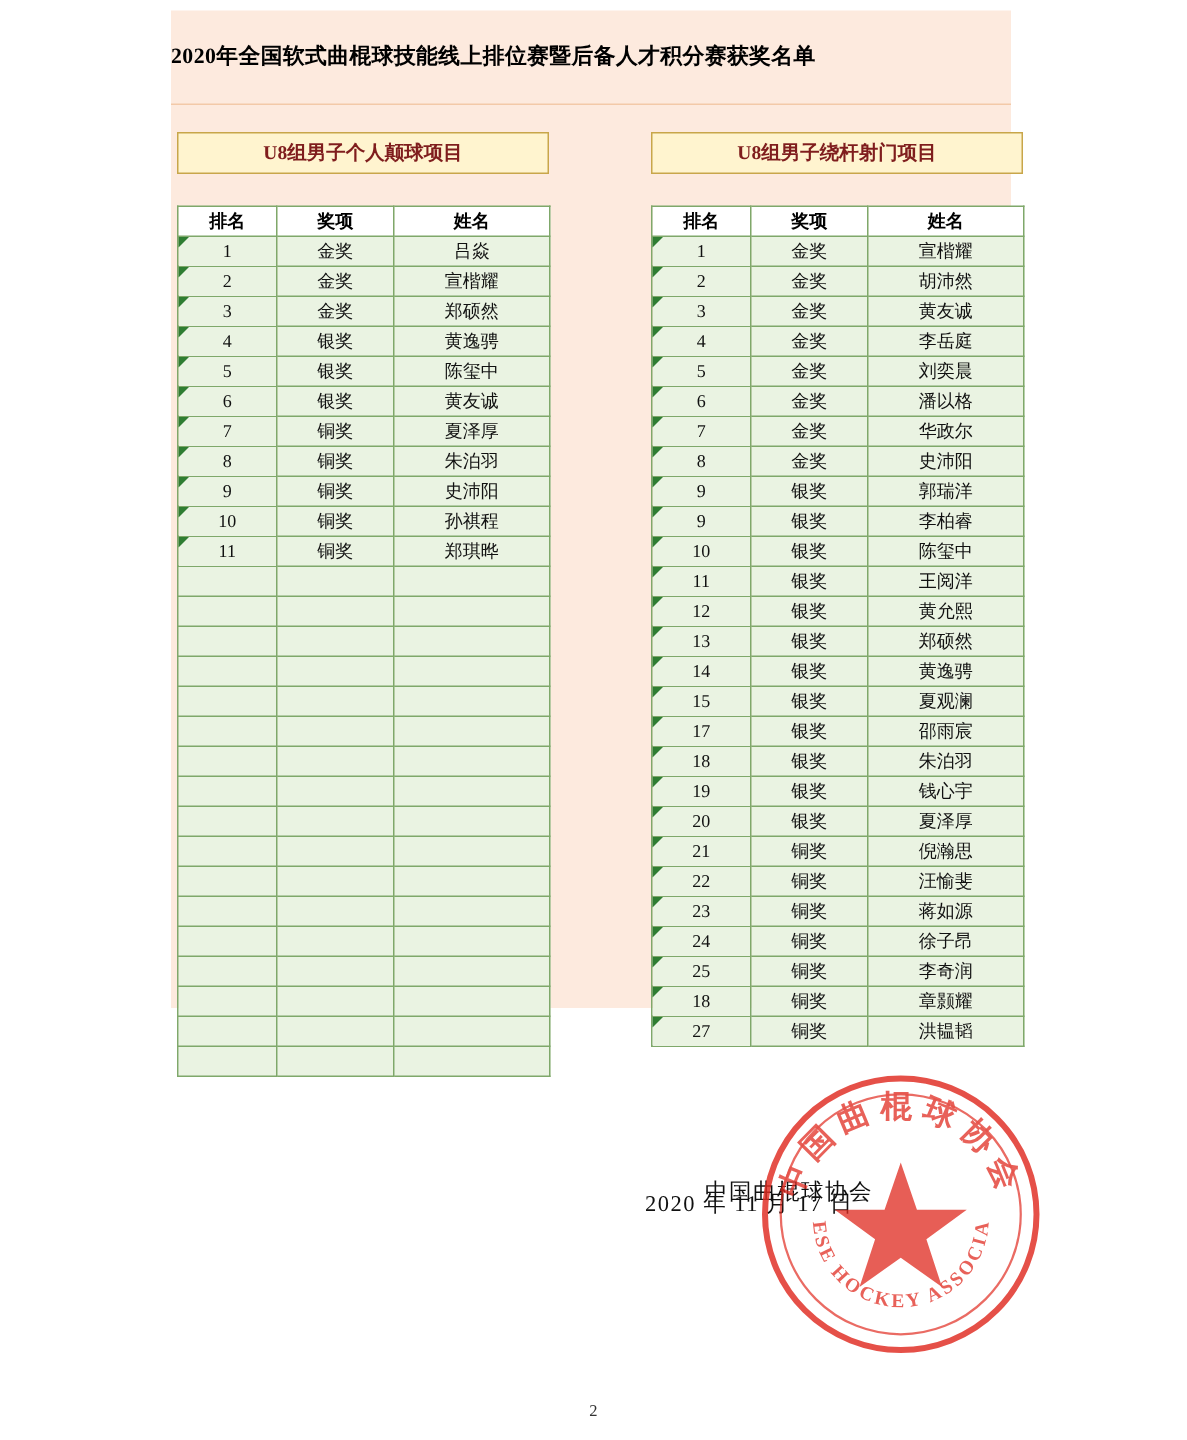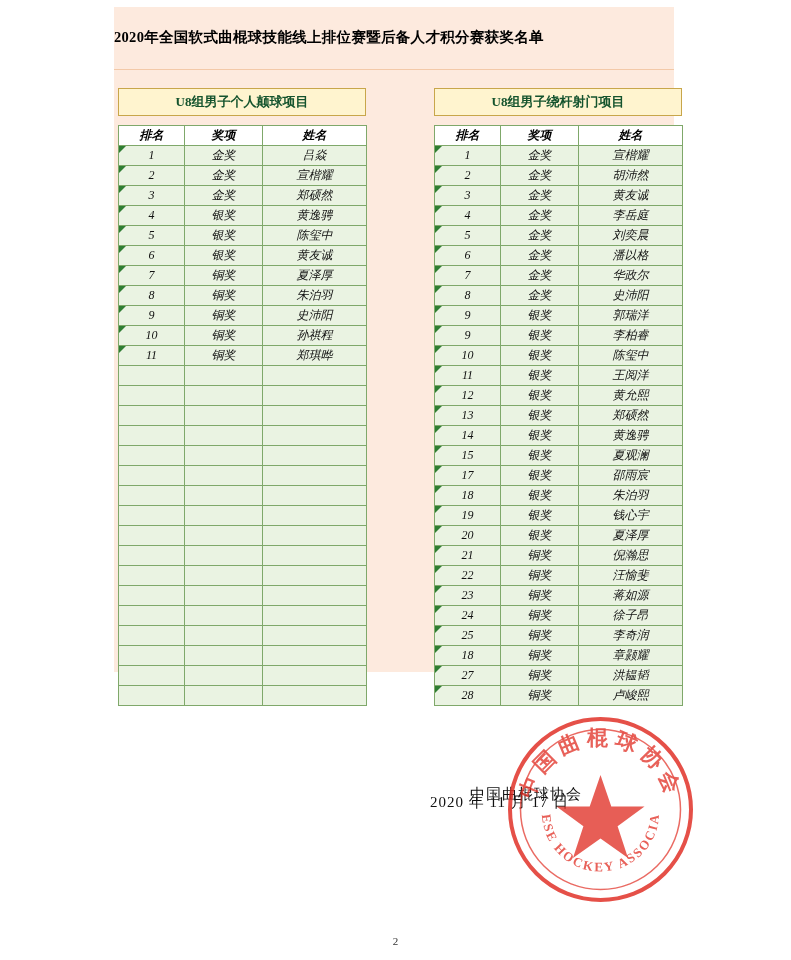--- a/index.html
+++ b/index.html
@@ -59,29 +59,28 @@
     width: 248px;
     height: 28px;
     background: #fff4cf;
     border: 1px solid #c8a64a;
     box-sizing: border-box;
     display: flex;
     align-items: center;
     justify-content: center;
     font-size: 13px;
     font-weight: bold;
-    color: #14532d;
+    color: #7f1d1d;
     font-family: "Liberation Serif", serif;
   }
   table.award {
     border-collapse: collapse;
-    margin-top: 9px;
+    margin-top: 21px;
     width: 248px;
     table-layout: fixed;
-    font-style: italic;
   }
   table.award th, table.award td {
     border: 1px solid #7fa86a;
     height: 19px;
     padding: 0;
     text-align: center;
     font-size: 12px;
     font-family: "Liberation Serif", serif;
     line-height: 19px;
     background: #eaf3e2;
@@ -474,25 +473,20 @@
           </tr>
           <tr>
             <td class="rank marked">18</td>
             <td>铜奖</td>
             <td>章颢耀</td>
           </tr>
           <tr>
             <td class="rank marked">27</td>
             <td>铜奖</td>
             <td>洪韫韬</td>
-          </tr>
-          <tr>
-            <td class="rank marked">28</td>
-            <td>铜奖</td>
-            <td>卢峻熙</td>
           </tr>
         </tbody>
     </table>
   </div>
 
   <div class="sign-org">中国曲棍球协会</div>
   <div class="sign-date">2020 年 11 月 17 日</div>
 
   <div class="stamp">
     <div class="stamp-inner">

